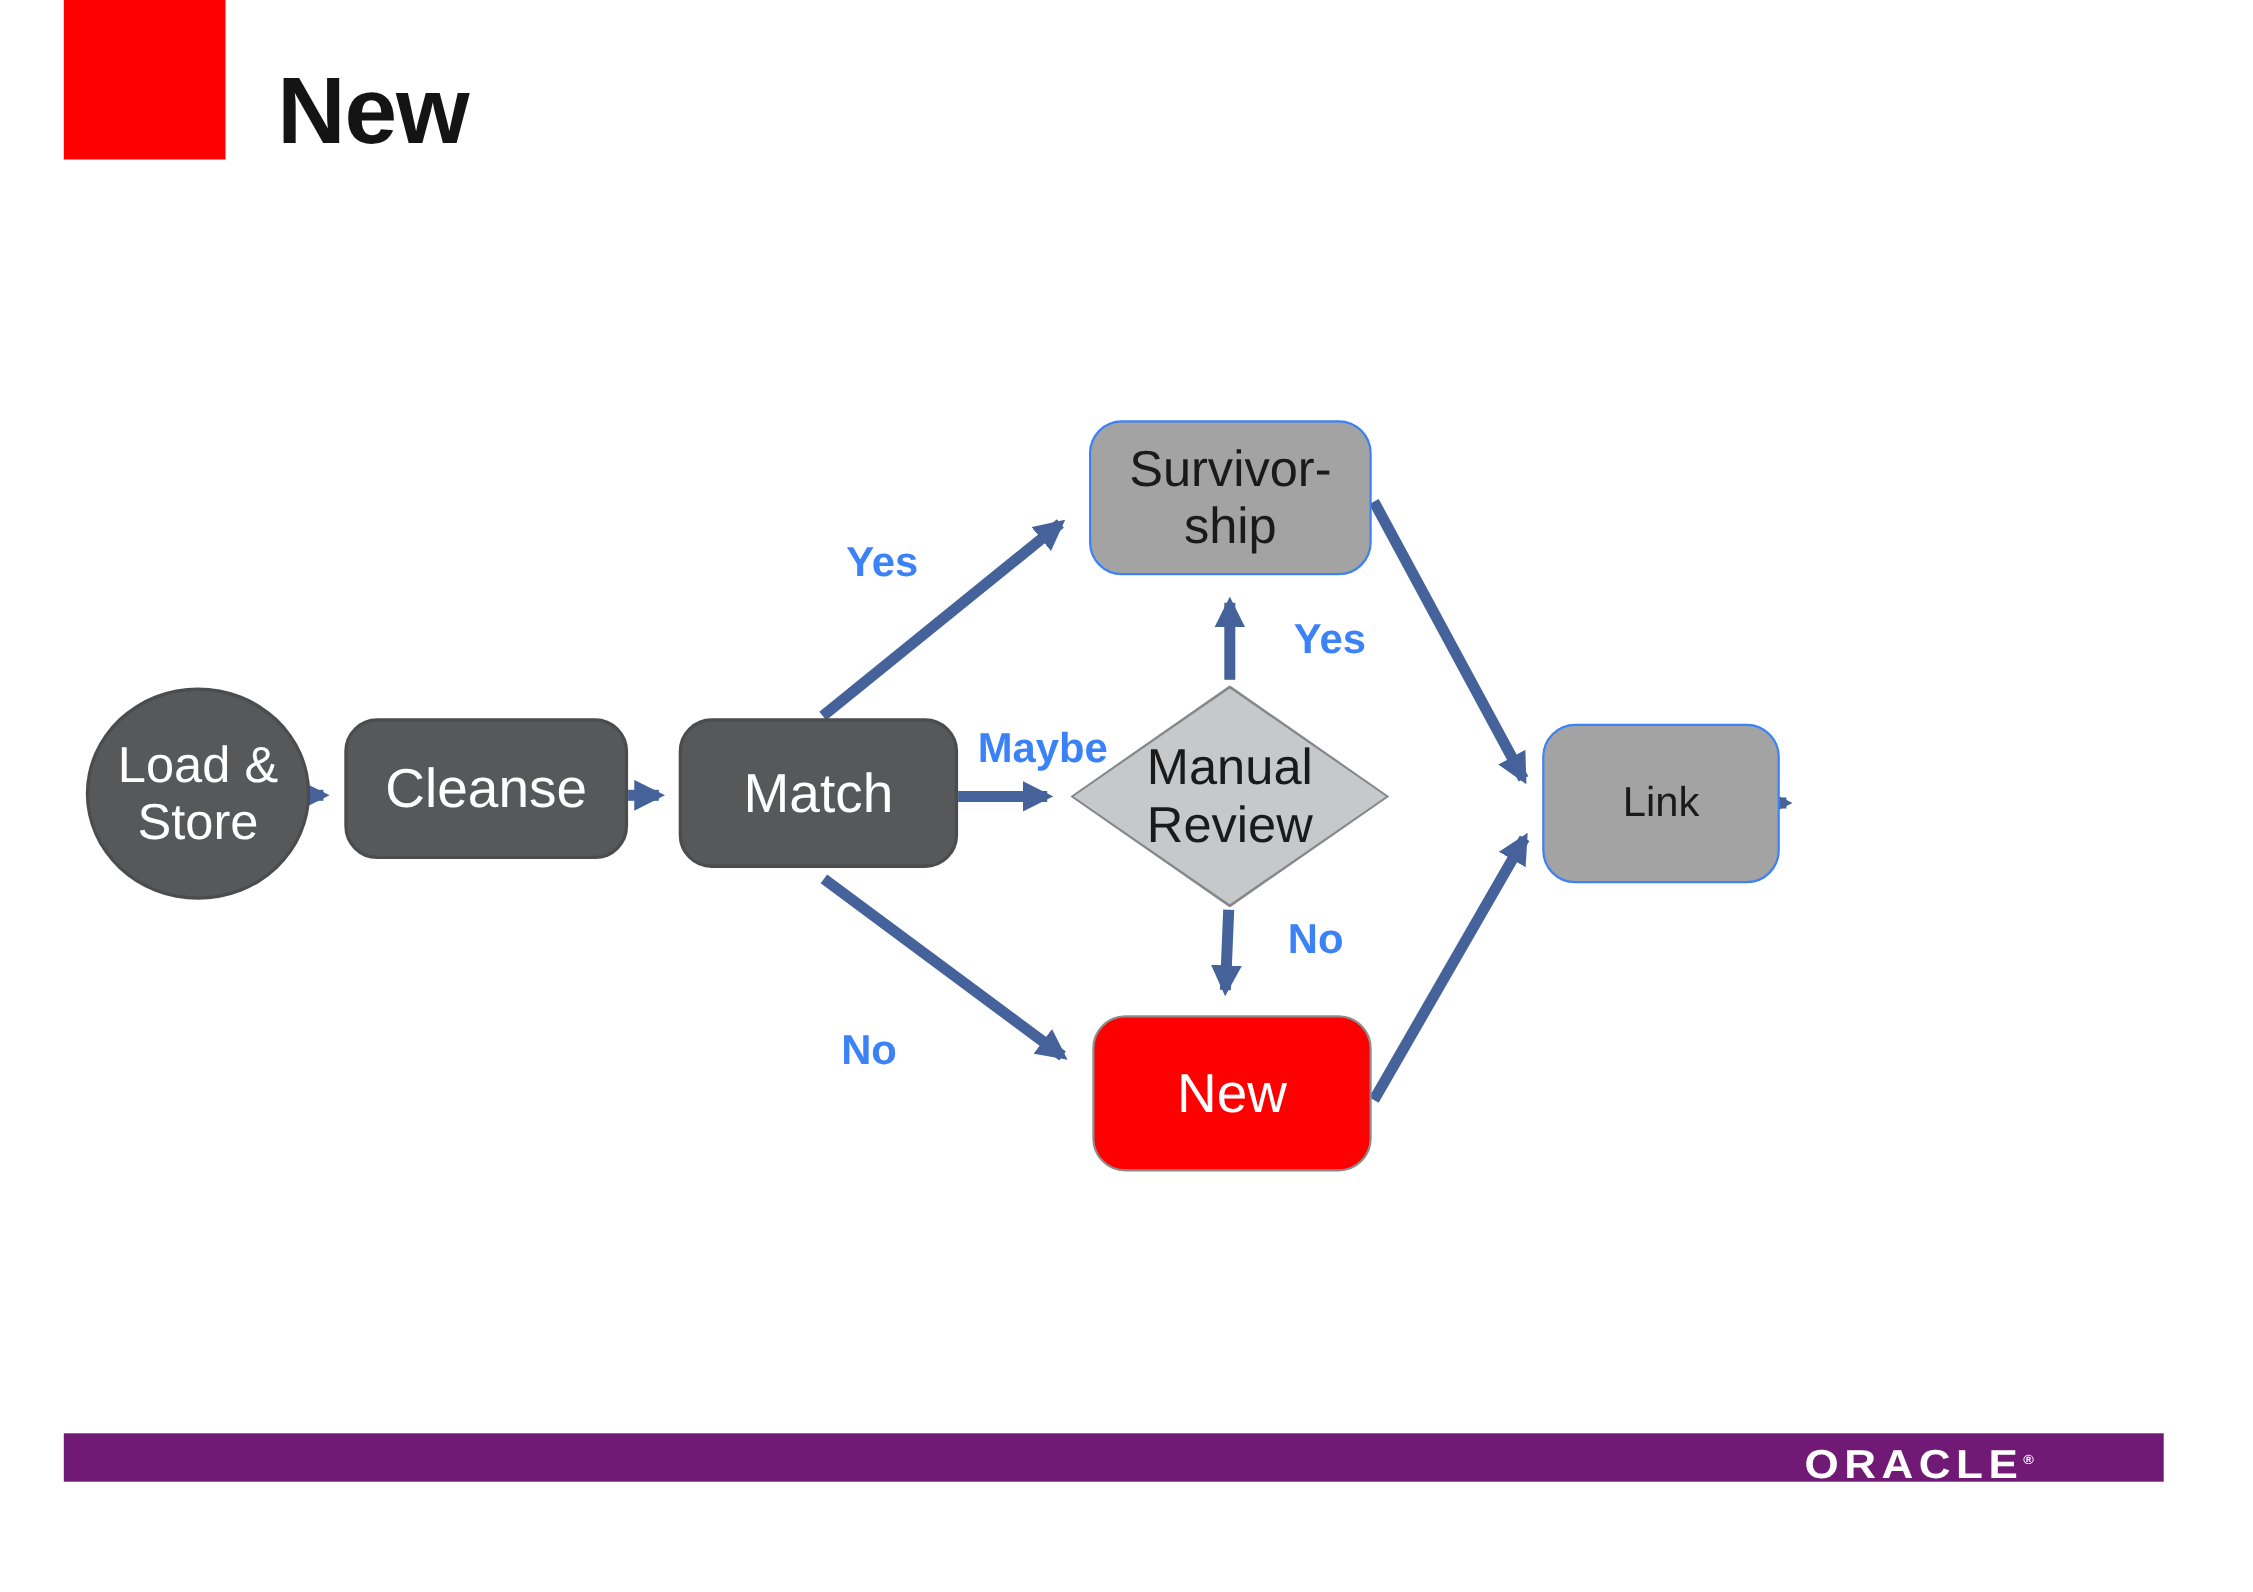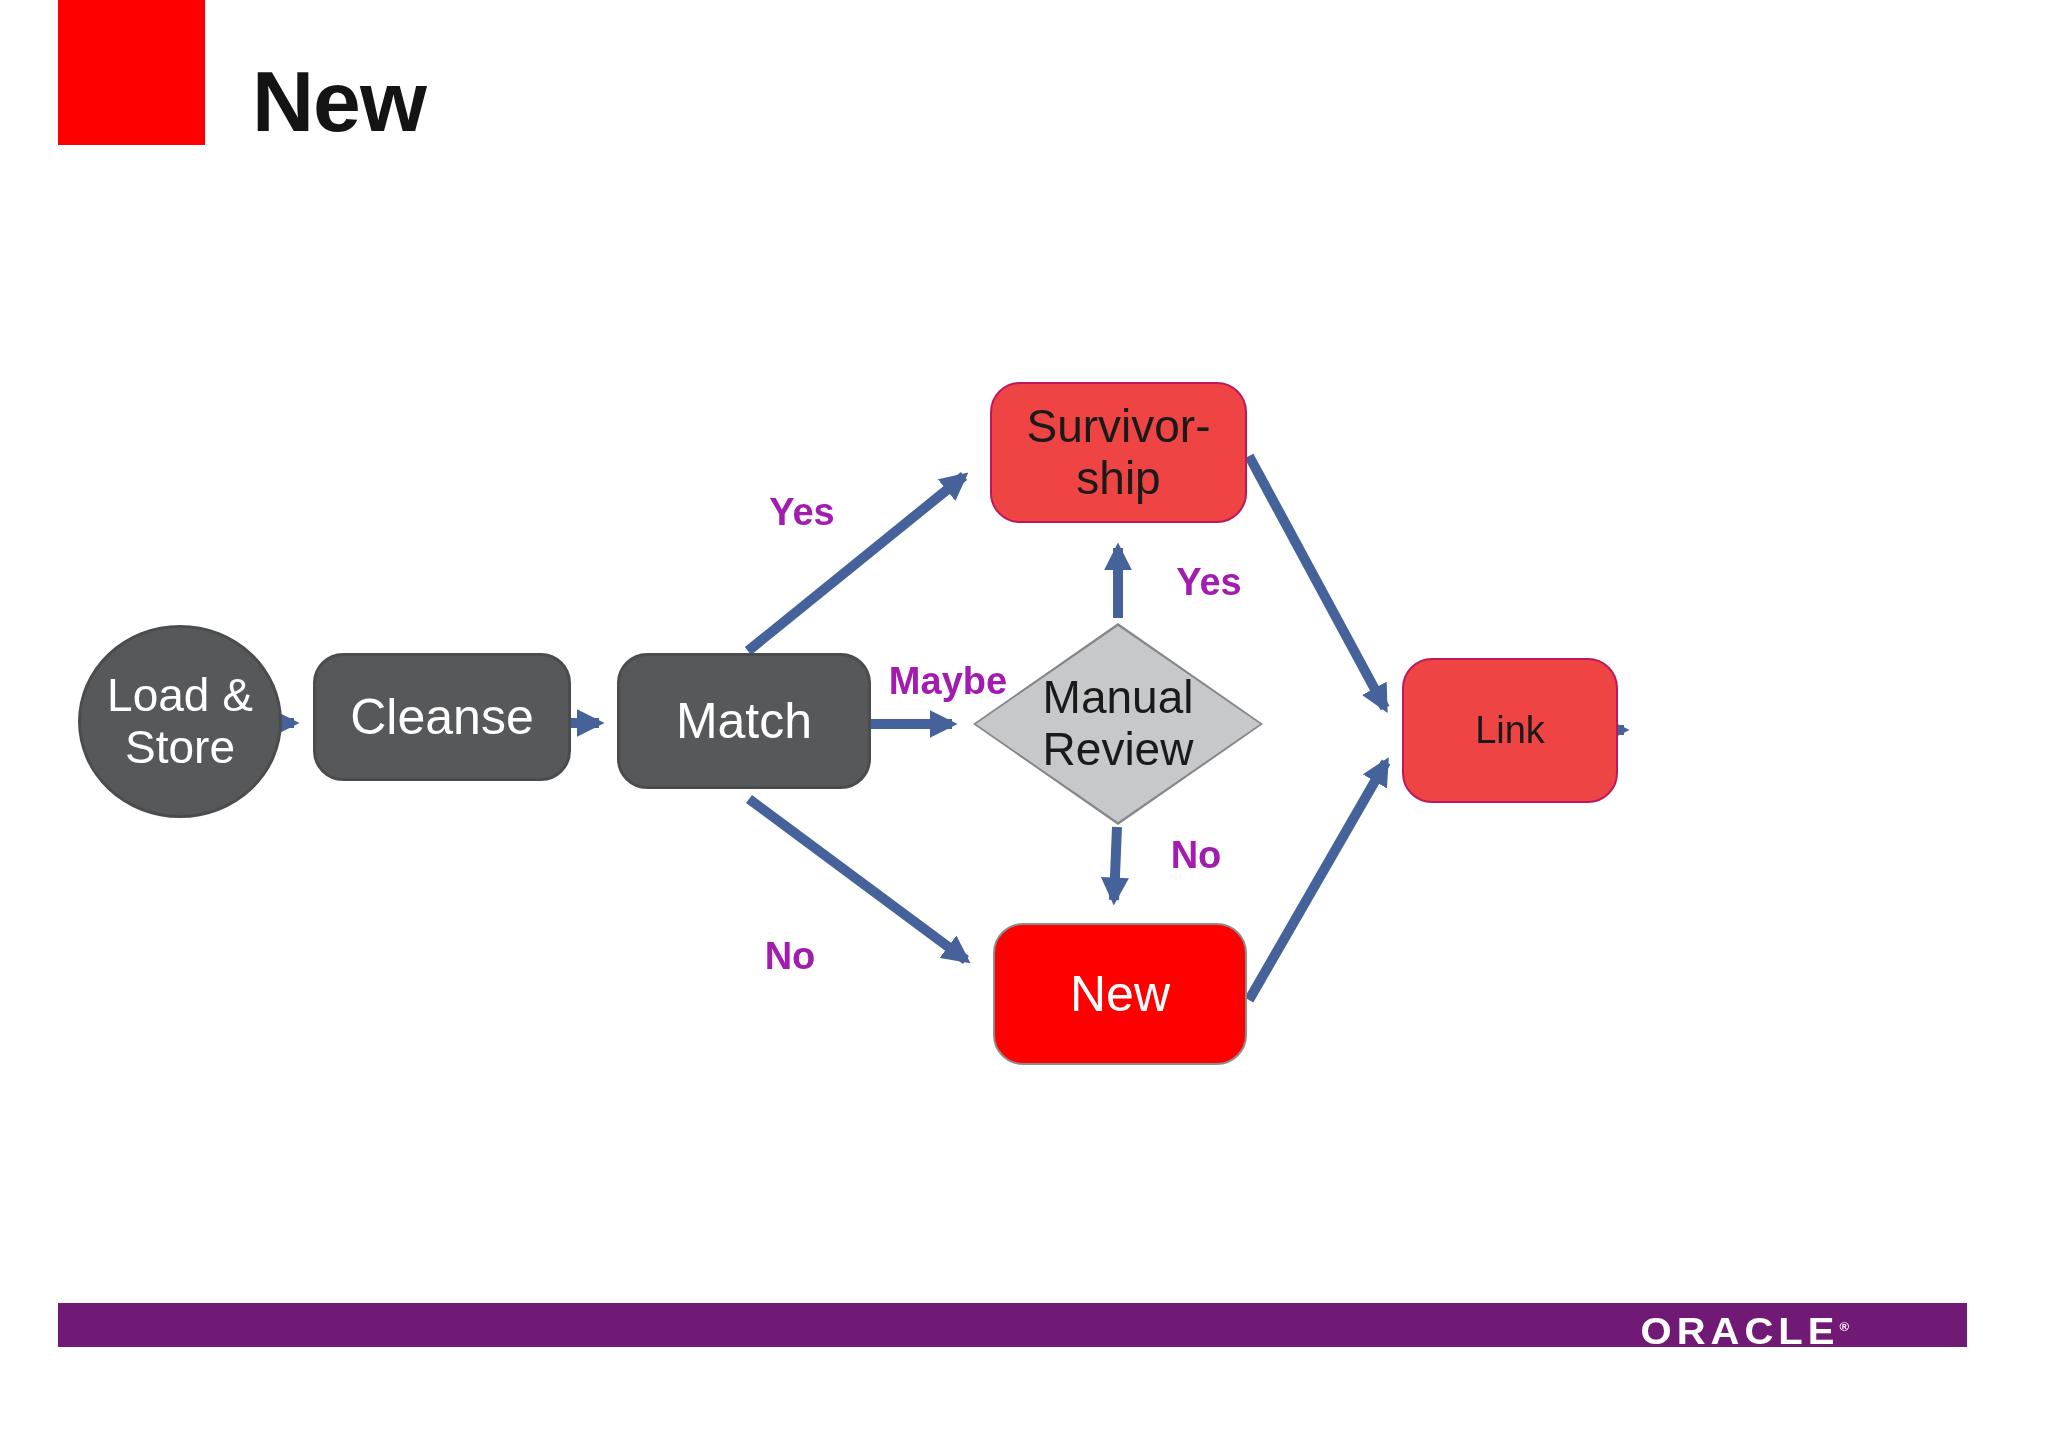--- a/index.html
+++ b/index.html
@@ -55,22 +55,22 @@
     position: relative;
     z-index: 3;
     line-height: 1.13;
   }
   .dark {
     background: #57585A;
     border: 3px solid #4B4C4E;
     color: #ffffff;
   }
   .light {
-    background: #ef4444;
-    border: 2px solid #be185d;
+    background: #a3a3a3;
+    border: 2px solid #3b82f6;
     color: #1a1a1a;
   }
   .red-node {
     background: #FE0000;
     border: 2px solid #8C8C8C;
     color: #ffffff;
   }
   .rounded { border-radius: 30px; }
   .ellipse {
     left: 78px; top: 625px;
@@ -113,21 +113,21 @@
     text-align: center;
   }
 
   
   .edge-label {
     position: absolute;
     z-index: 4;
     transform: translate(-50%, -50%);
     font-size: 38px;
     font-weight: 700;
-    color: #a21caf;
+    color: #3b82f6;
     white-space: nowrap;
   }
   .lbl-yes-top    { left: 802px;  top: 512px; }
   .lbl-maybe      { left: 948px;  top: 681px; }
   .lbl-yes-mid    { left: 1209px; top: 582px; }
   .lbl-no-mid     { left: 1196px; top: 855px; }
   .lbl-no-bottom  { left: 790px;  top: 956px; }
 
   
   .footer-bar {

